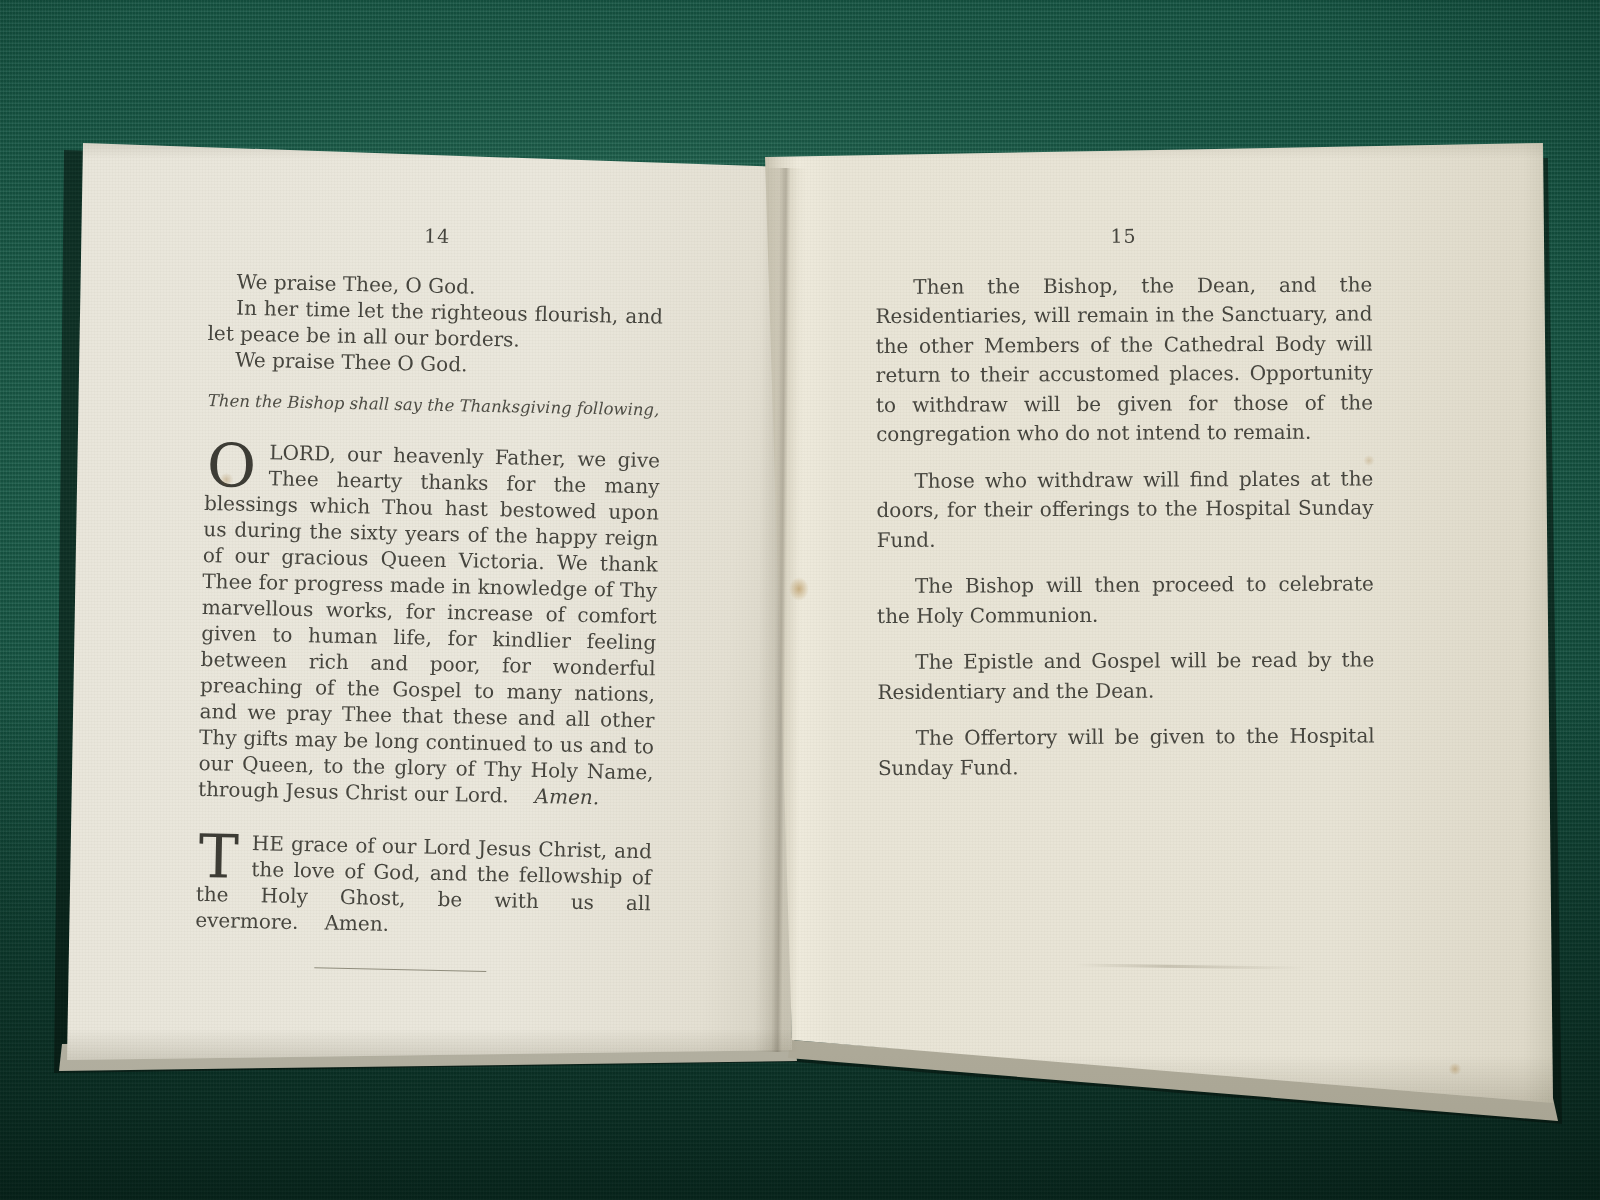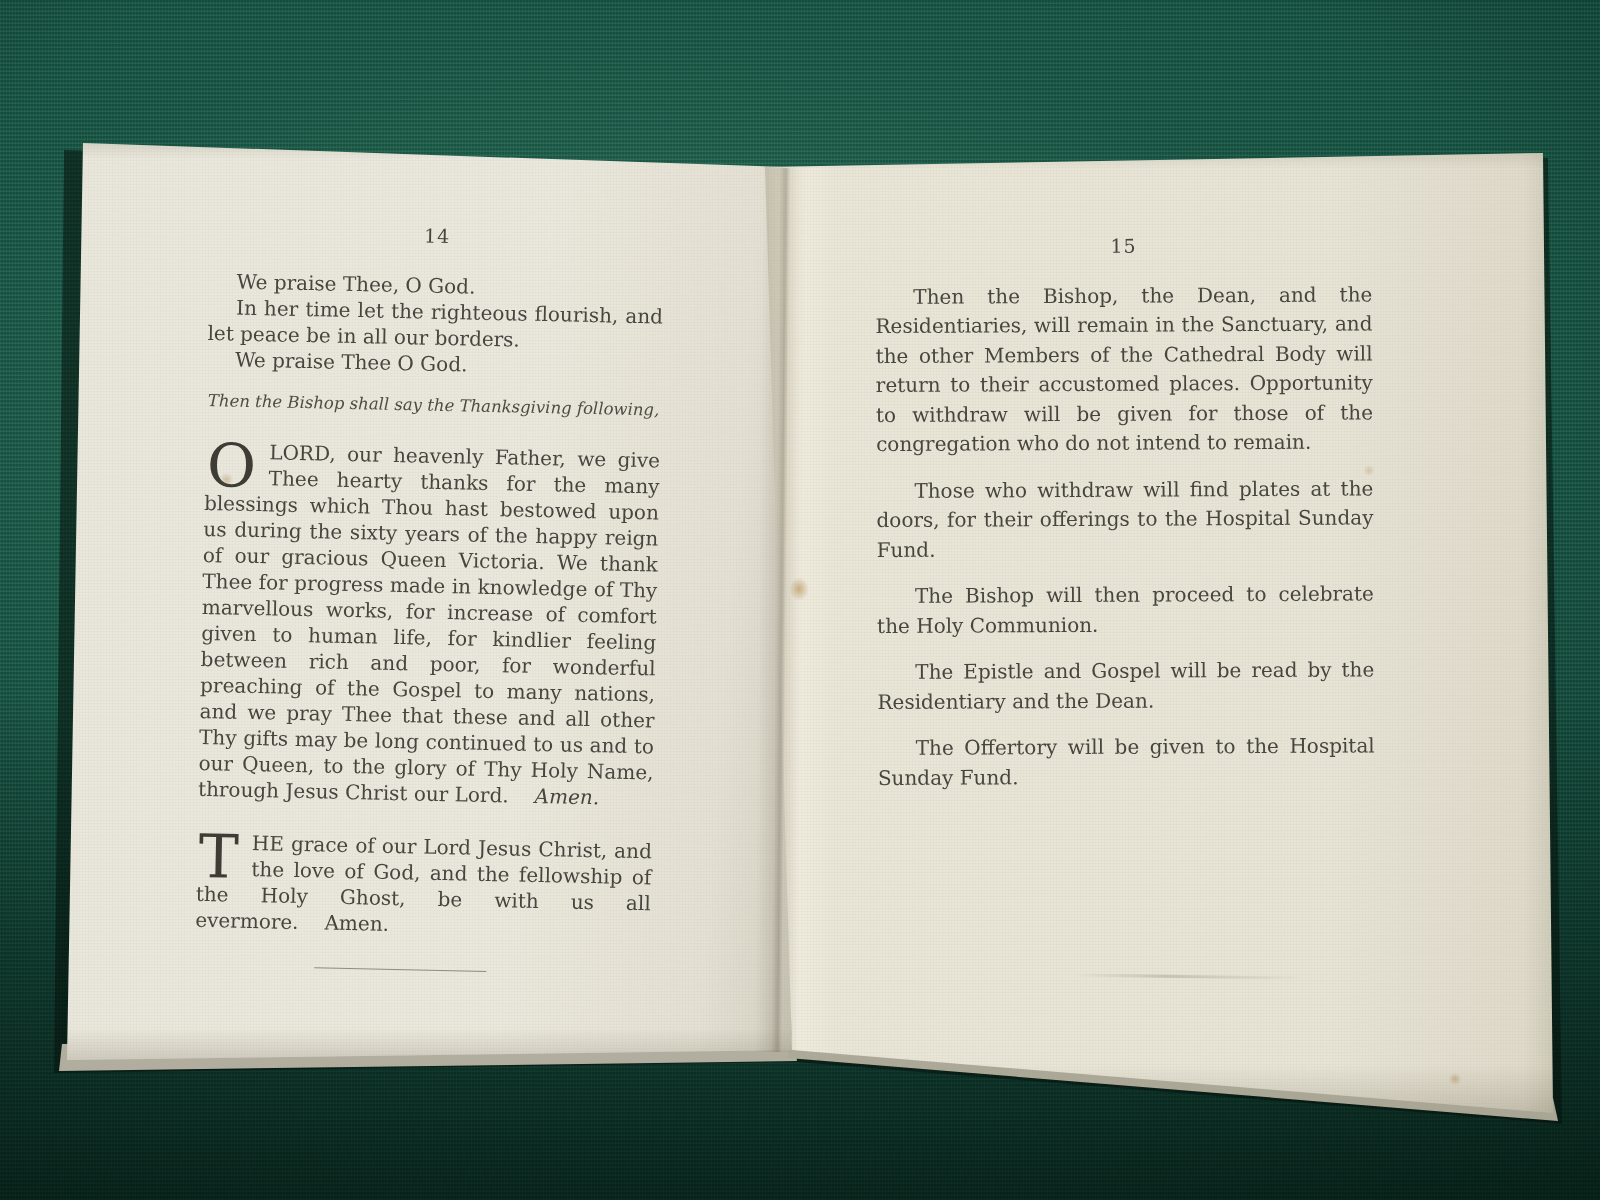--- a/index.html
+++ b/index.html
@@ -33,21 +33,21 @@
     left:67px; top:143px; width:726px; height:918px;
     clip-path: polygon(16px 0px, 716px 24px, 725px 907px, 0px 917px);
     background-image:
       repeating-linear-gradient(0deg, rgba(120,114,92,0.035) 0 1px, rgba(0,0,0,0) 1px 3px),
       repeating-linear-gradient(90deg, rgba(120,114,92,0.03) 0 1px, rgba(0,0,0,0) 1px 3px),
       linear-gradient(180deg, rgba(104,98,76,0.14) 0px, rgba(0,0,0,0) 16px),
       linear-gradient(180deg, rgba(0,0,0,0) 96.5%, rgba(92,86,64,0.2) 100%),
       linear-gradient(94deg, #e9e6db 0%, #eae7dc 62%, #e4e0d3 88%, #d9d5c7 96%, #c8c4b5 100%);
   }
   .page-right {
-    left:765px; top:153px; width:790px; height:960px;
+    left:765px; top:143px; width:790px; height:960px;
     clip-path: polygon(0px 14px, 778px 0px, 788px 960px, 27px 897px);
     background-image:
       repeating-linear-gradient(0deg, rgba(120,114,92,0.035) 0 1px, rgba(0,0,0,0) 1px 3px),
       repeating-linear-gradient(90deg, rgba(120,114,92,0.03) 0 1px, rgba(0,0,0,0) 1px 3px),
       linear-gradient(180deg, rgba(104,98,76,0.13) 0px, rgba(0,0,0,0) 16px),
       linear-gradient(180deg, rgba(0,0,0,0) 95%, rgba(92,86,64,0.22) 100%),
       linear-gradient(90deg, #c7c2b0 0%, #ddd8c8 1.6%, #efebdd 4.2%, #e9e5d7 9%, #e7e3d5 72%, #dfdaca 96%, #cdc9b7 100%);
   }
   .spine-crease {
     position:absolute; left:763px; top:168px; width:44px; height:884px;

